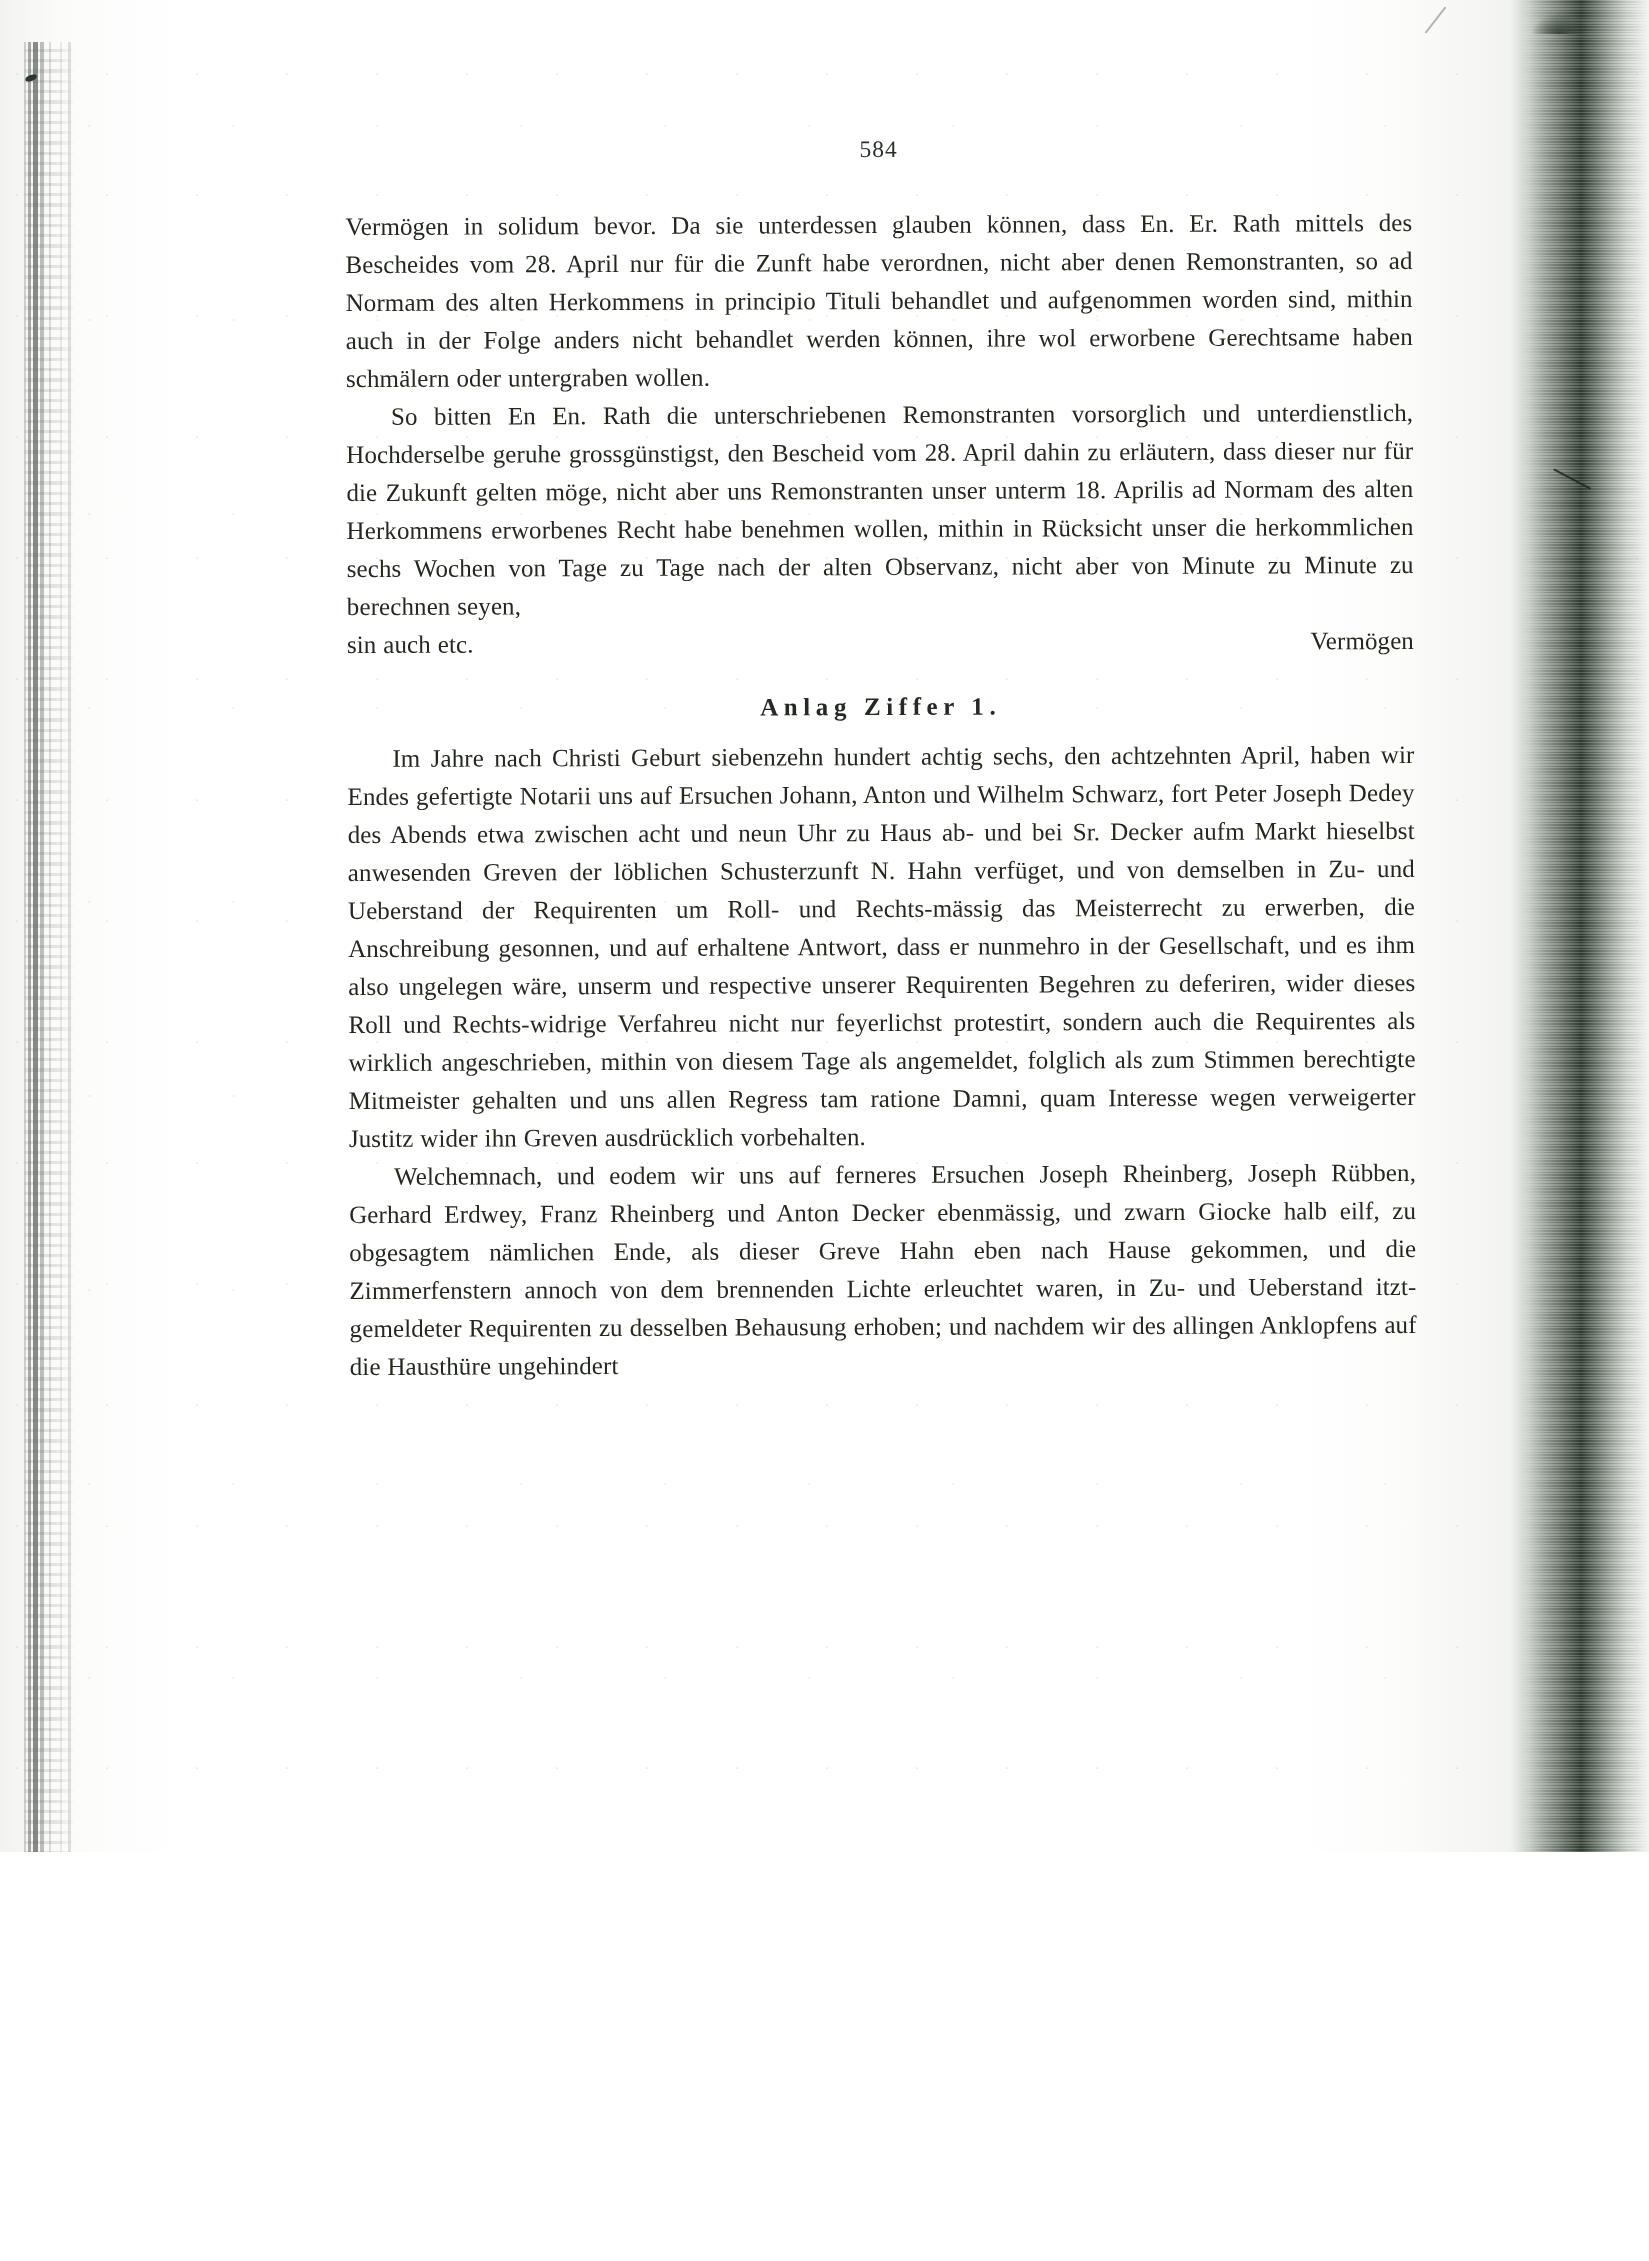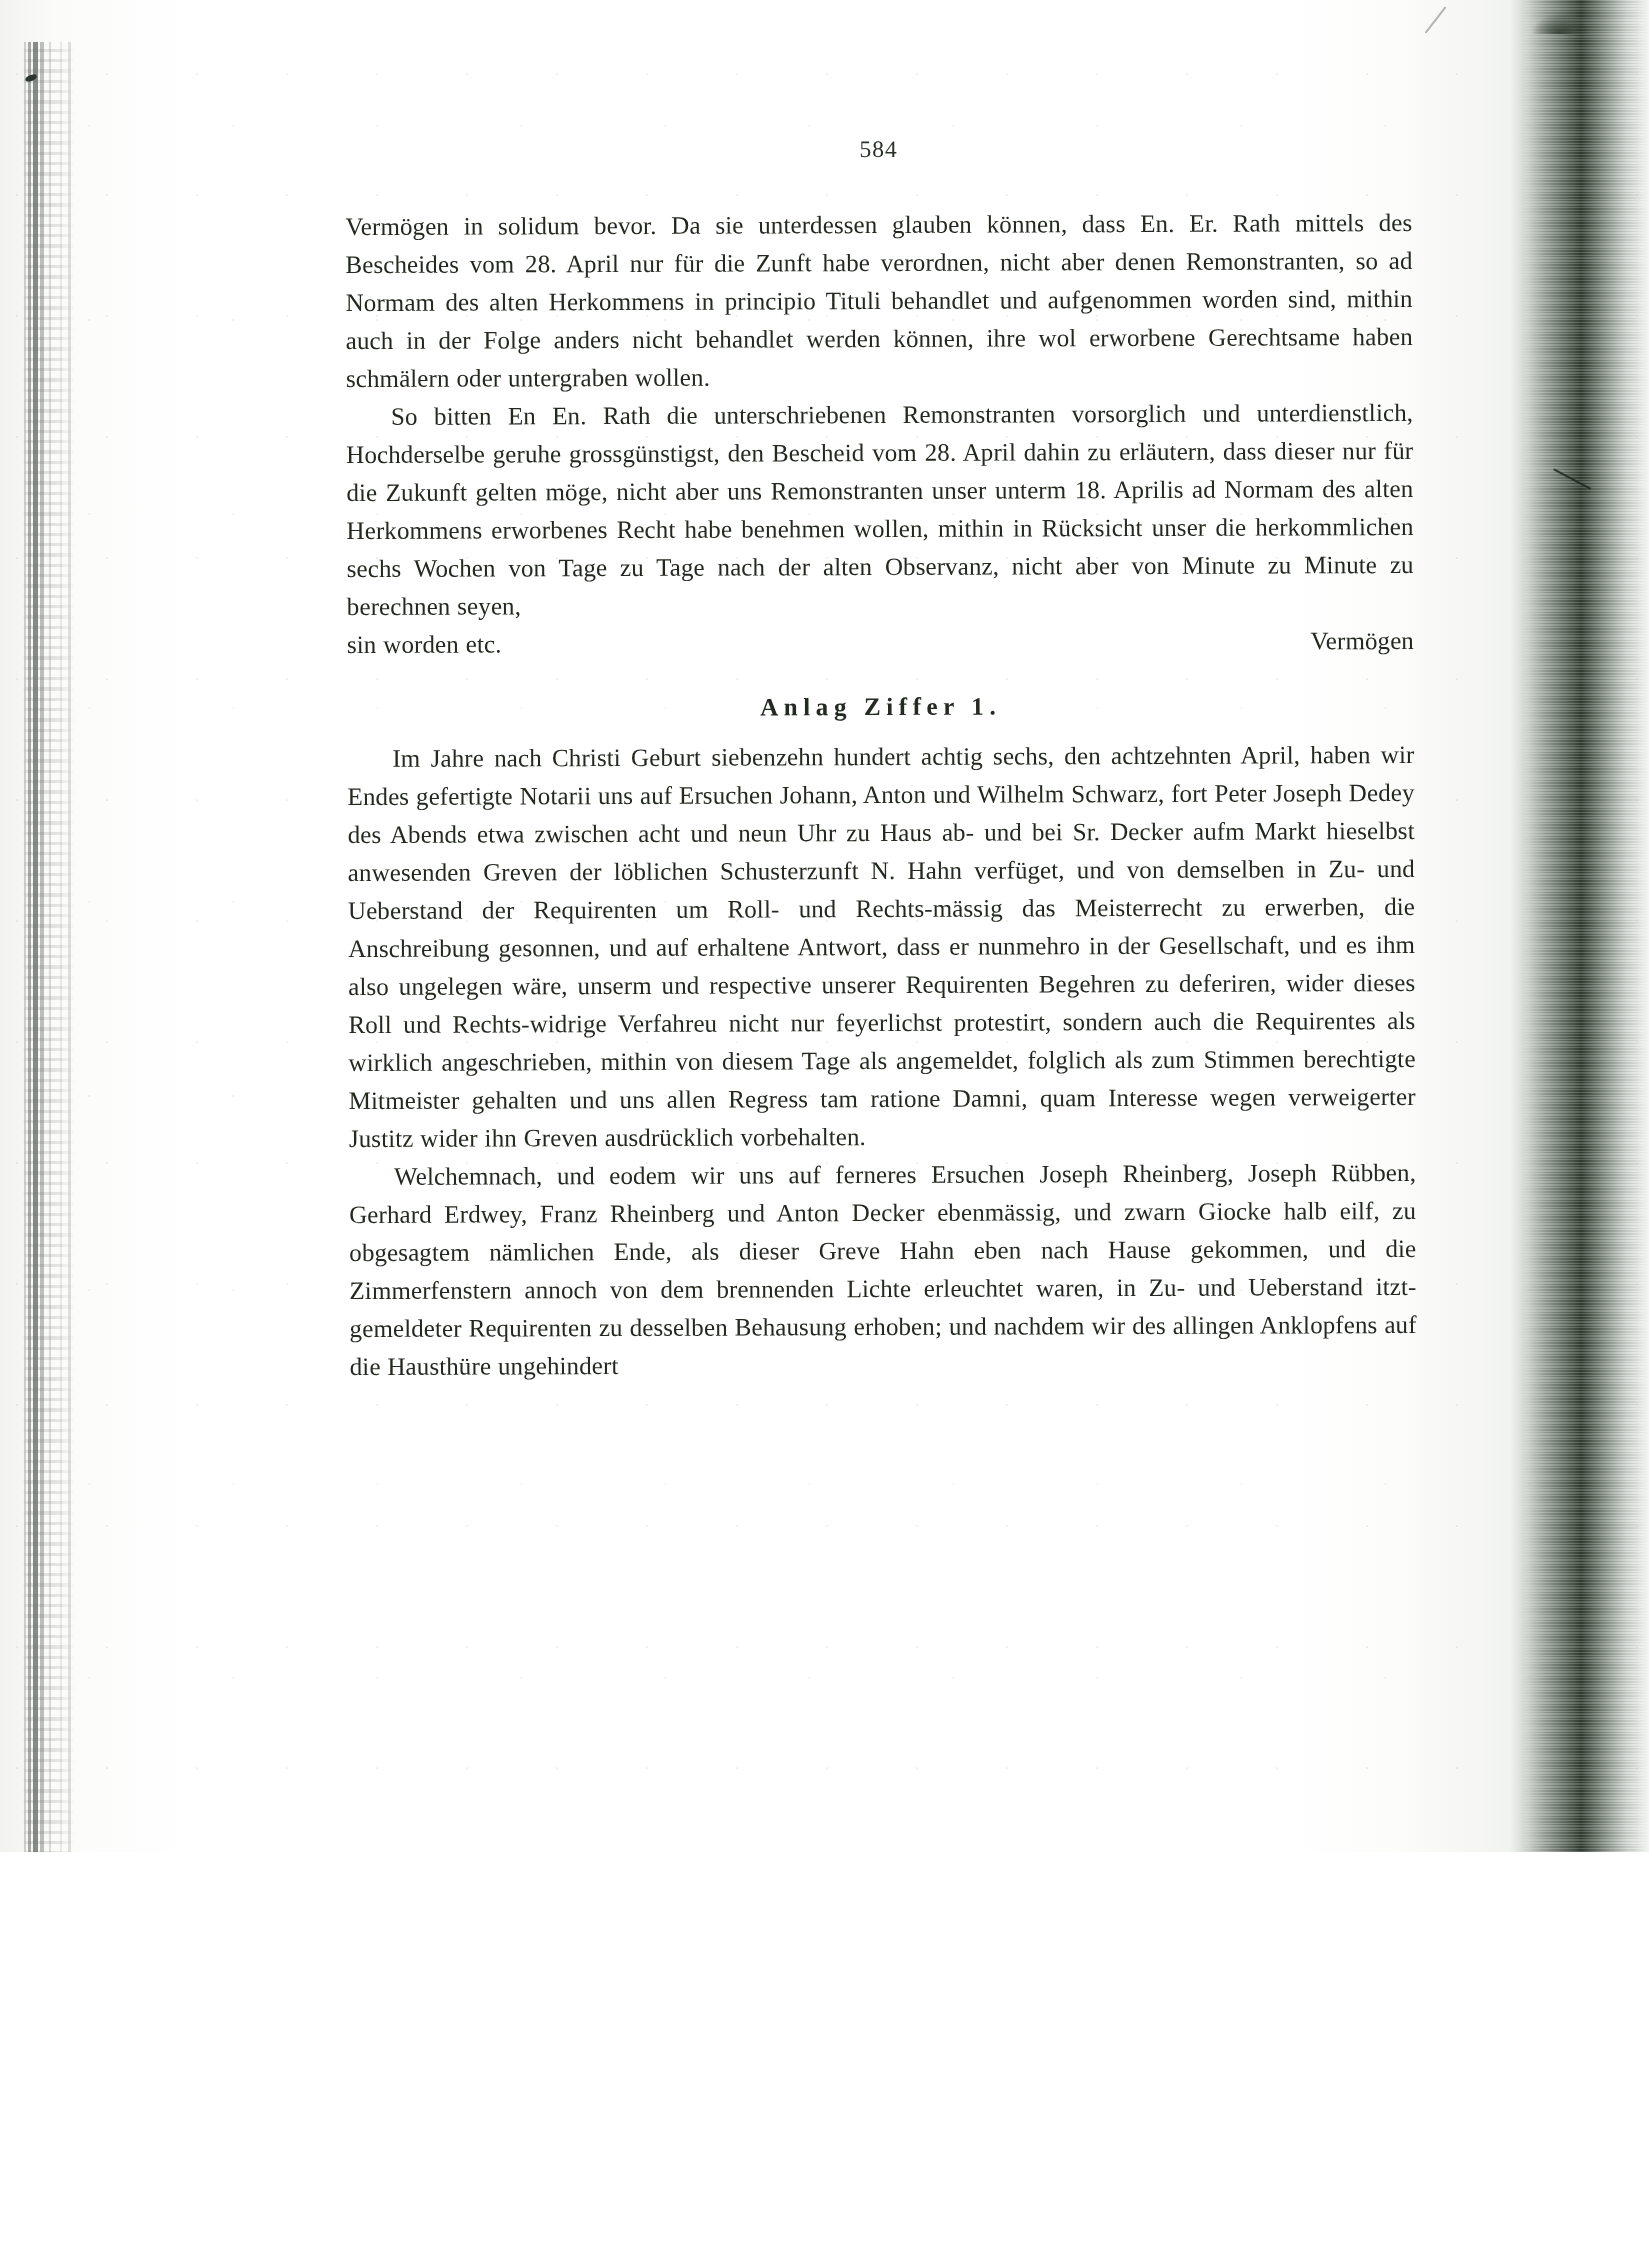--- a/index.html
+++ b/index.html
@@ -194,21 +194,21 @@
   <div class="text-column tilt">
 
     <div class="folio">584</div>
 
     <p class="para">Vermögen in solidum bevor. Da sie unterdessen glauben können, dass En. Er. Rath mittels des Bescheides vom 28. April nur für die Zunft habe verordnen, nicht aber denen Remonstranten, so ad Normam des alten Herkommens in principio Tituli behandlet und aufgenommen worden sind, mithin auch in der Folge anders nicht behandlet werden können, ihre wol erworbene Gerechtsame haben schmälern oder untergraben wollen.</p>
 
     <p class="para indent">So bitten En En. Rath die unterschriebenen Remonstranten vorsorglich und unterdienstlich, Hochderselbe geruhe grossgünstigst, den Bescheid vom 28. April dahin zu erläutern, dass dieser nur für die Zukunft gelten möge, nicht aber uns Remonstranten unser unterm 18. Aprilis ad Normam des alten Herkommens erworbenes Recht habe benehmen wollen, mithin in Rücksicht unser die herkommlichen sechs Wochen von Tage zu Tage nach der alten Observanz, nicht aber von Minute zu Minute zu berechnen seyen,</p>
 
     <div class="para">
       <div class="lastline-split">
-        <span>sin worden etc.</span>
+        <span>sin auch etc.</span>
         <span>Vermögen</span>
       </div>
     </div>
 
     <h2 class="heading">Anlag Ziffer 1.</h2>
 
     <p class="para indent">Im Jahre nach Christi Geburt siebenzehn hundert achtig sechs, den achtzehnten April, haben wir Endes gefertigte Notarii uns auf Ersuchen Johann, Anton und Wilhelm Schwarz, fort Peter Joseph Dedey des Abends etwa zwischen acht und neun Uhr zu Haus ab- und bei Sr. Decker aufm Markt hieselbst anwesenden Greven der löblichen Schusterzunft N. Hahn verfüget, und von demselben in Zu- und Ueberstand der Requirenten um Roll- und Rechts-mässig das Meisterrecht zu erwerben, die Anschreibung gesonnen, und auf erhaltene Antwort, dass er nunmehro in der Gesellschaft, und es ihm also ungelegen wäre, unserm und respective unserer Requirenten Begehren zu deferiren, wider dieses Roll und Rechts-widrige Verfahreu nicht nur feyerlichst protestirt, sondern auch die Requirentes als wirklich angeschrieben, mithin von diesem Tage als angemeldet, folglich als zum Stimmen berechtigte Mitmeister gehalten und uns allen Regress tam ratione Damni, quam Interesse wegen verweigerter Justitz wider ihn Greven ausdrücklich vorbehalten.</p>
 
     <p class="para indent">Welchemnach, und eodem wir uns auf ferneres Ersuchen Joseph Rheinberg, Joseph Rübben, Gerhard Erdwey, Franz Rheinberg und Anton Decker ebenmässig, und zwarn Giocke halb eilf, zu obgesagtem nämlichen Ende, als dieser Greve Hahn eben nach Hause gekommen, und die Zimmerfenstern annoch von dem brennenden Lichte erleuchtet waren, in Zu- und Ueberstand itzt-gemeldeter Requirenten zu desselben Behausung erhoben; und nachdem wir des allingen Anklopfens auf die Hausthüre ungehindert</p>
 

